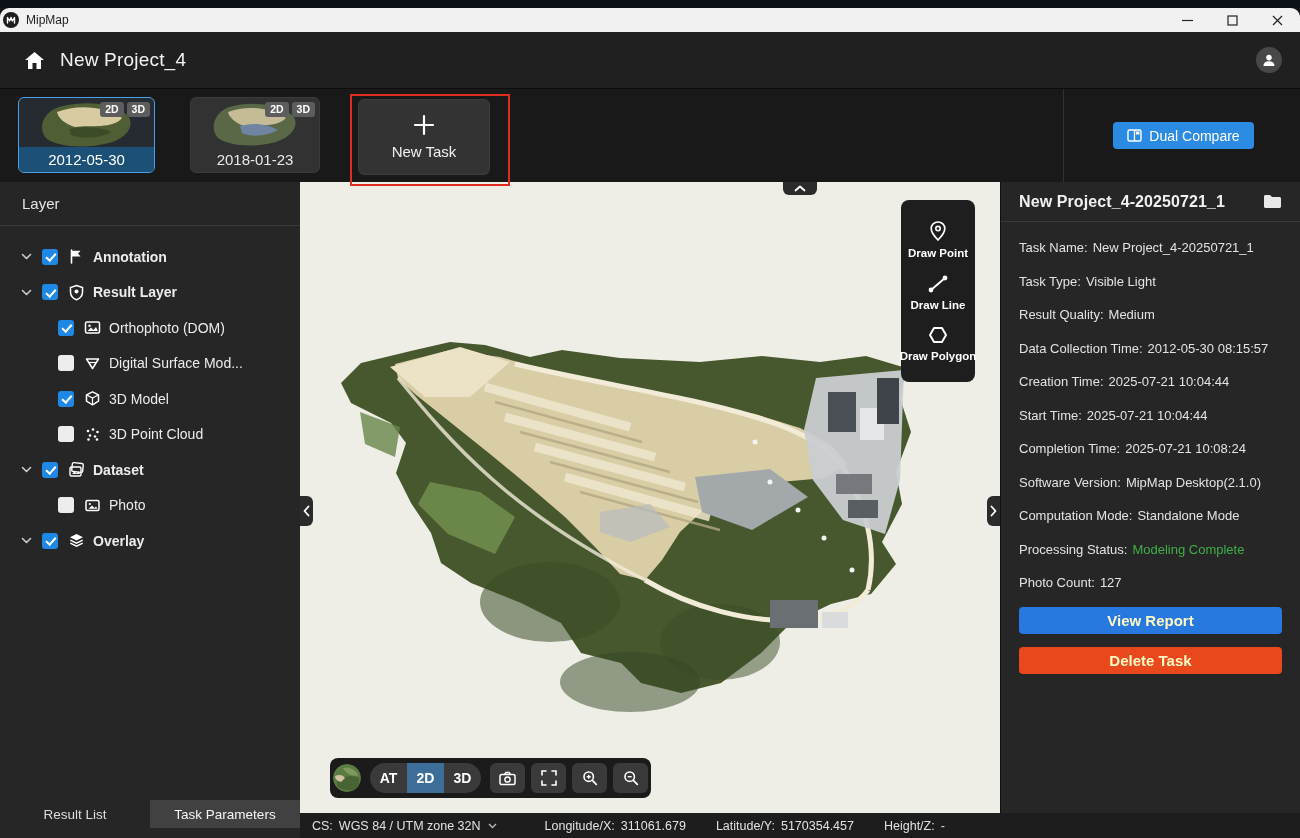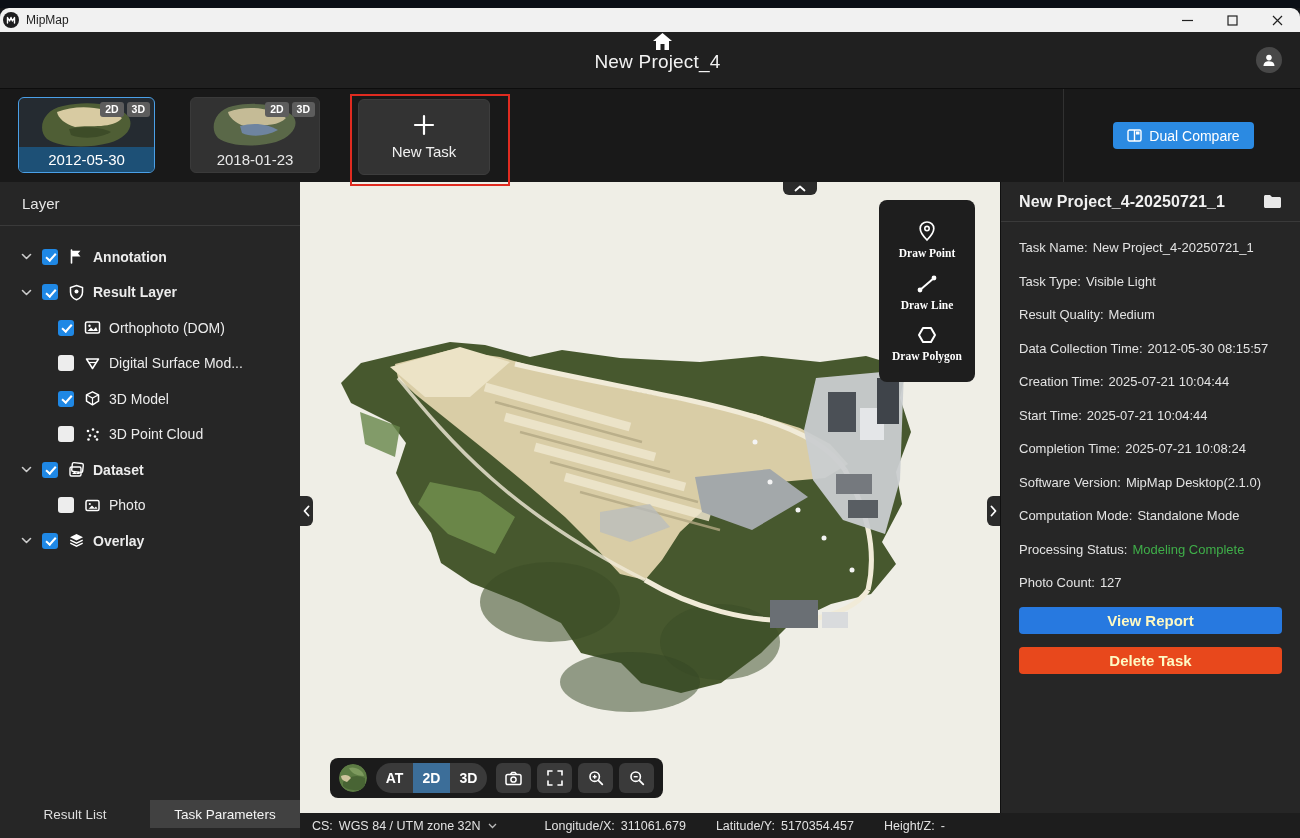--- a/index.html
+++ b/index.html
@@ -11,21 +11,21 @@
   .os-strip { position:absolute; top:0; left:0; right:0; height:8px; background:#0b0f16; }
   .titlebar { position:absolute; top:8px; left:0; right:0; height:24px; background:#f1f1f1;
               border-radius:9px 9px 0 0; display:flex; align-items:center; padding-left:3px; }
   .logo { width:16px; height:16px; border-radius:50%; background:#1d1d1f; display:inline-flex;
           align-items:center; justify-content:center; }
   .titlebar-text { font-size:12px; color:#222; margin-left:7px; }
   .win-controls { margin-left:auto; display:flex; height:100%; }
   .win-btn { width:45px; height:100%; display:flex; align-items:center; justify-content:center; color:#222; }
 
   
-  .header { position:absolute; top:32px; left:0; right:0; height:56px; background:#202020; display:flex; align-items:center;flex-direction:column; }
+  .header { position:absolute; top:32px; left:0; right:0; height:56px; background:#202020; display:flex; align-items:center; }
   .home-ic { margin-left:24px; }
   .proj-title { margin-left:15px; font-size:19px; color:#f2f2f2; letter-spacing:.2px; }
   .avatar { position:absolute; right:18px; top:15px; width:26px; height:26px; border-radius:50%;
             background:#484848; display:flex; align-items:center; justify-content:center; }
 
   
   .taskbar { position:absolute; top:88px; left:0; right:0; height:94px; background:#191919; border-top:1px solid #0d0d0d; }
   .taskbar .vdiv { position:absolute; left:1063px; top:0; bottom:0; width:1px; background:#313131; }
   .task-card { position:absolute; top:8px; height:76px; border-radius:6px; overflow:hidden; display:flex; flex-direction:column; cursor:pointer; }
   .card-sel { left:18px; width:137px; background:#252b31; border:1px solid #4aa0e8; }
@@ -69,26 +69,26 @@
 
   
   .map { position:absolute; top:182px; left:300px; width:700px; height:631px; background:#efeee6; cursor:grab; }
   .ortho { position:absolute; left:0; top:0; }
   .collapse-top { position:absolute; left:483px; top:0; width:34px; height:13px; background:#2b2b2b;
                   border-radius:0 0 6px 6px; display:flex; align-items:center; justify-content:center; cursor:pointer; }
   .handle { position:absolute; top:314px; width:13px; height:30px; background:#2b2b2b; display:flex;
             align-items:center; justify-content:center; cursor:pointer; }
   .handle-l { left:0; border-radius:0 6px 6px 0; }
   .handle-r { right:0; border-radius:6px 0 0 6px; }
-  .draw-panel { position:absolute; right:25px; top:18px; width:96px; height:182px; background:#1e1e1e;
-                border-radius:8px; display:flex; flex-direction:column; align-items:center; justify-content:space-evenly; padding:6px 0;font-family:Liberation Serif, serif; }
+  .draw-panel { position:absolute; right:25px; top:18px; width:74px; height:182px; background:#1e1e1e;
+                border-radius:8px; display:flex; flex-direction:column; align-items:center; justify-content:space-evenly; padding:6px 0; }
   .draw-item { display:flex; flex-direction:column; align-items:center; gap:5px; cursor:pointer; }
   .draw-label { font-size:11.5px; font-weight:bold; color:#fff; white-space:nowrap; }
   .map-toolbar { position:absolute; left:30px; bottom:15px; height:40px; background:#1b1b1b; border-radius:8px;
-                 display:flex; align-items:center; padding:0 9px; gap:9px; }
+                 display:flex; align-items:center; padding:0 3px; gap:9px; }
   .mini-thumb { width:28px; height:28px; border-radius:50%; overflow:hidden; cursor:pointer; }
   .mode-group { display:flex; background:#3a3a3a; border-radius:15px; overflow:hidden; }
   .mode-btn { width:37px; height:30px; display:flex; align-items:center; justify-content:center;
               color:#fff; font-size:14px; font-weight:bold; cursor:pointer; }
   .mode-btn.active { background:#3c6e99; }
   .tool-btn { width:35px; height:30px; background:#3a3a3a; border-radius:6px; display:flex;
               align-items:center; justify-content:center; cursor:pointer; }
   .tool-btn + .tool-btn { margin-left:-3px; }
 
   

